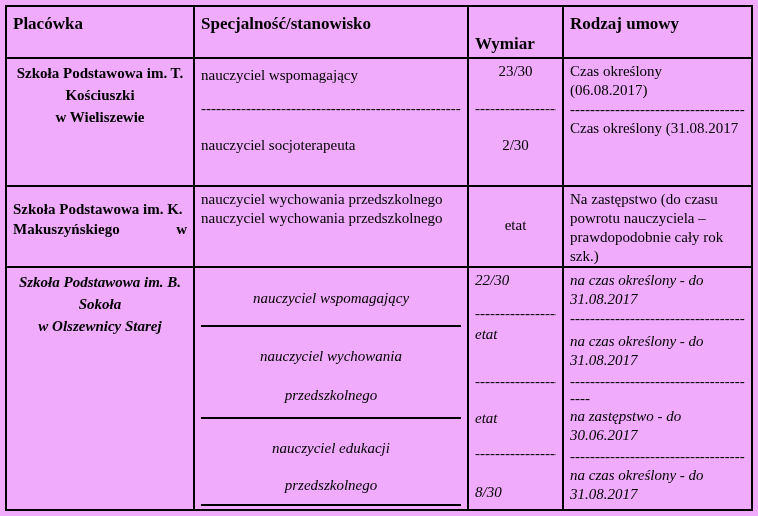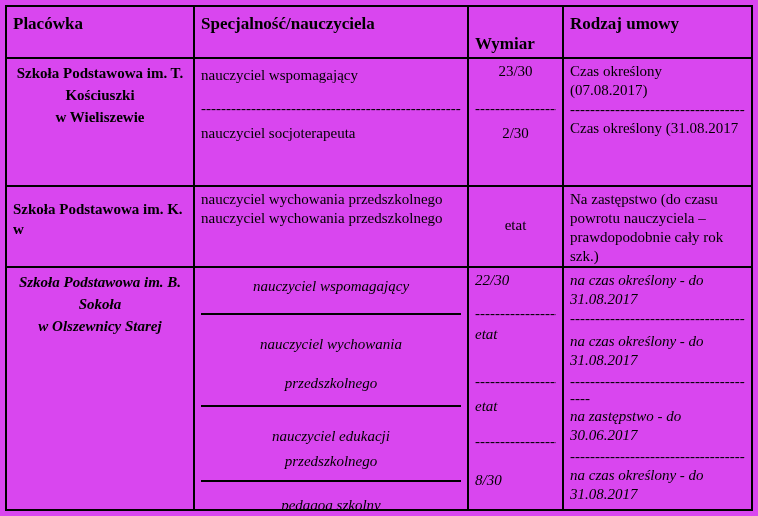--- a/index.html
+++ b/index.html
@@ -1,18 +1,18 @@
 <!DOCTYPE html>
 <html><head>
 <meta charset="utf-8">
 <style>
   * { box-sizing: border-box; margin: 0; padding: 0; }
   html, body { width: 758px; height: 516px; background: #ffffff; }
   body { font-family: "Liberation Serif", "DejaVu Serif", serif; color: #000; }
-  .doc { position: relative; width: 758px; height: 516px; background: #d946ef; }
+  .doc { position: relative; width: 758px; height: 516px; background: #f0abfc; }
   .tbl {
     position: absolute; left: 5px; top: 5px; width: 748px; height: 506px;
     border: 2px solid #000;
     display: grid;
     grid-template-columns: 188px 274px 95px 1fr;
     grid-template-rows: 52px 128px 81px 1fr;
   }
   .c {
     border-right: 2px solid #000; border-bottom: 2px solid #000;
     padding: 3px 6px; font-size: 15px; line-height: 19px; overflow: hidden;
@@ -21,36 +21,36 @@
   .cb { border-bottom: 0; font-style: italic; }
   .hd { font-weight: bold; font-size: 17px; padding-top: 7px; line-height: 20px; }
   .hd-bottom { display: flex; align-items: flex-end; padding-bottom: 3px; }
   .school { font-weight: bold; text-align: center; line-height: 22px; }
   .school-j { font-weight: bold; text-align: left; line-height: 20px; padding-top: 12px; }
   .jline { display: flex; justify-content: space-between; }
   .ln, .nowrap { white-space: nowrap; overflow: hidden; }
   .tc { text-align: center; }
   .dash { white-space: nowrap; overflow: hidden; }
   .sline { border-top: 2px solid #000; width: 100%; height: 0; }
-  .lh14 { line-height: 14px; }.mt2{margin-top:2px}.mt4{margin-top:4px}.mt6{margin-top:6px}
+  .lh14 { line-height: 14px; }.mt2{margin-top:2px}.mt4{margin-top:4px}.mt6{margin-top:18px}
   .mt8{margin-top:20px}.mt9{margin-top:9px}.mt12{margin-top:12px}.mt14{margin-top:14px}
   .mt16{margin-top:16px}.mt17{margin-top:17px}.mt18{margin-top:18px}.mt26{margin-top:26px}
   .mt28{margin-top:28px}
 </style>
 </head>
 <body>
 
 <div class="doc">
   <div class="tbl">
 
     <div class="c hd">
       <span>Placówka</span>
     </div>
     <div class="c hd">
-      <span>Specjalność/nauczyciela</span>
+      <span>Specjalność/stanowisko</span>
     </div>
     <div class="c hd hd-bottom">
       <span>Wymiar</span>
     </div>
     <div class="c hd cr">
       <span>Rodzaj umowy</span>
     </div>
 
     <div class="c school">
       <div class="ln">Szkoła Podstawowa im. T.</div>
@@ -62,28 +62,29 @@
       <div class="dash mt14">--------------------------------------------------------</div>
       <div class="ln mt6">nauczyciel socjoterapeuta</div>
     </div>
     <div class="c tc">
       <div>23/30</div>
       <div class="dash mt18">-----------------</div>
       <div class="mt6">2/30</div>
     </div>
     <div class="c cr">
       <div class="nowrap">Czas określony</div>
-      <div class="nowrap">(07.08.2017)</div>
+      <div class="nowrap">(06.08.2017)</div>
       <div class="dash">--------------------------------------</div>
       <div class="nowrap">Czas określony (31.08.2017</div>
     </div>
 
     <div class="c school-j">
       <div class="ln">Szkoła Podstawowa im. K.</div>
       <div class="jline">
+        <span>Makuszyńskiego</span>
         <span>w</span>
       </div>
     </div>
     <div class="c">
       <div class="ln">nauczyciel wychowania przedszkolnego</div>
       <div class="ln">nauczyciel wychowania przedszkolnego</div>
     </div>
     <div class="c tc">
       <div class="mt26">etat</div>
     </div>

